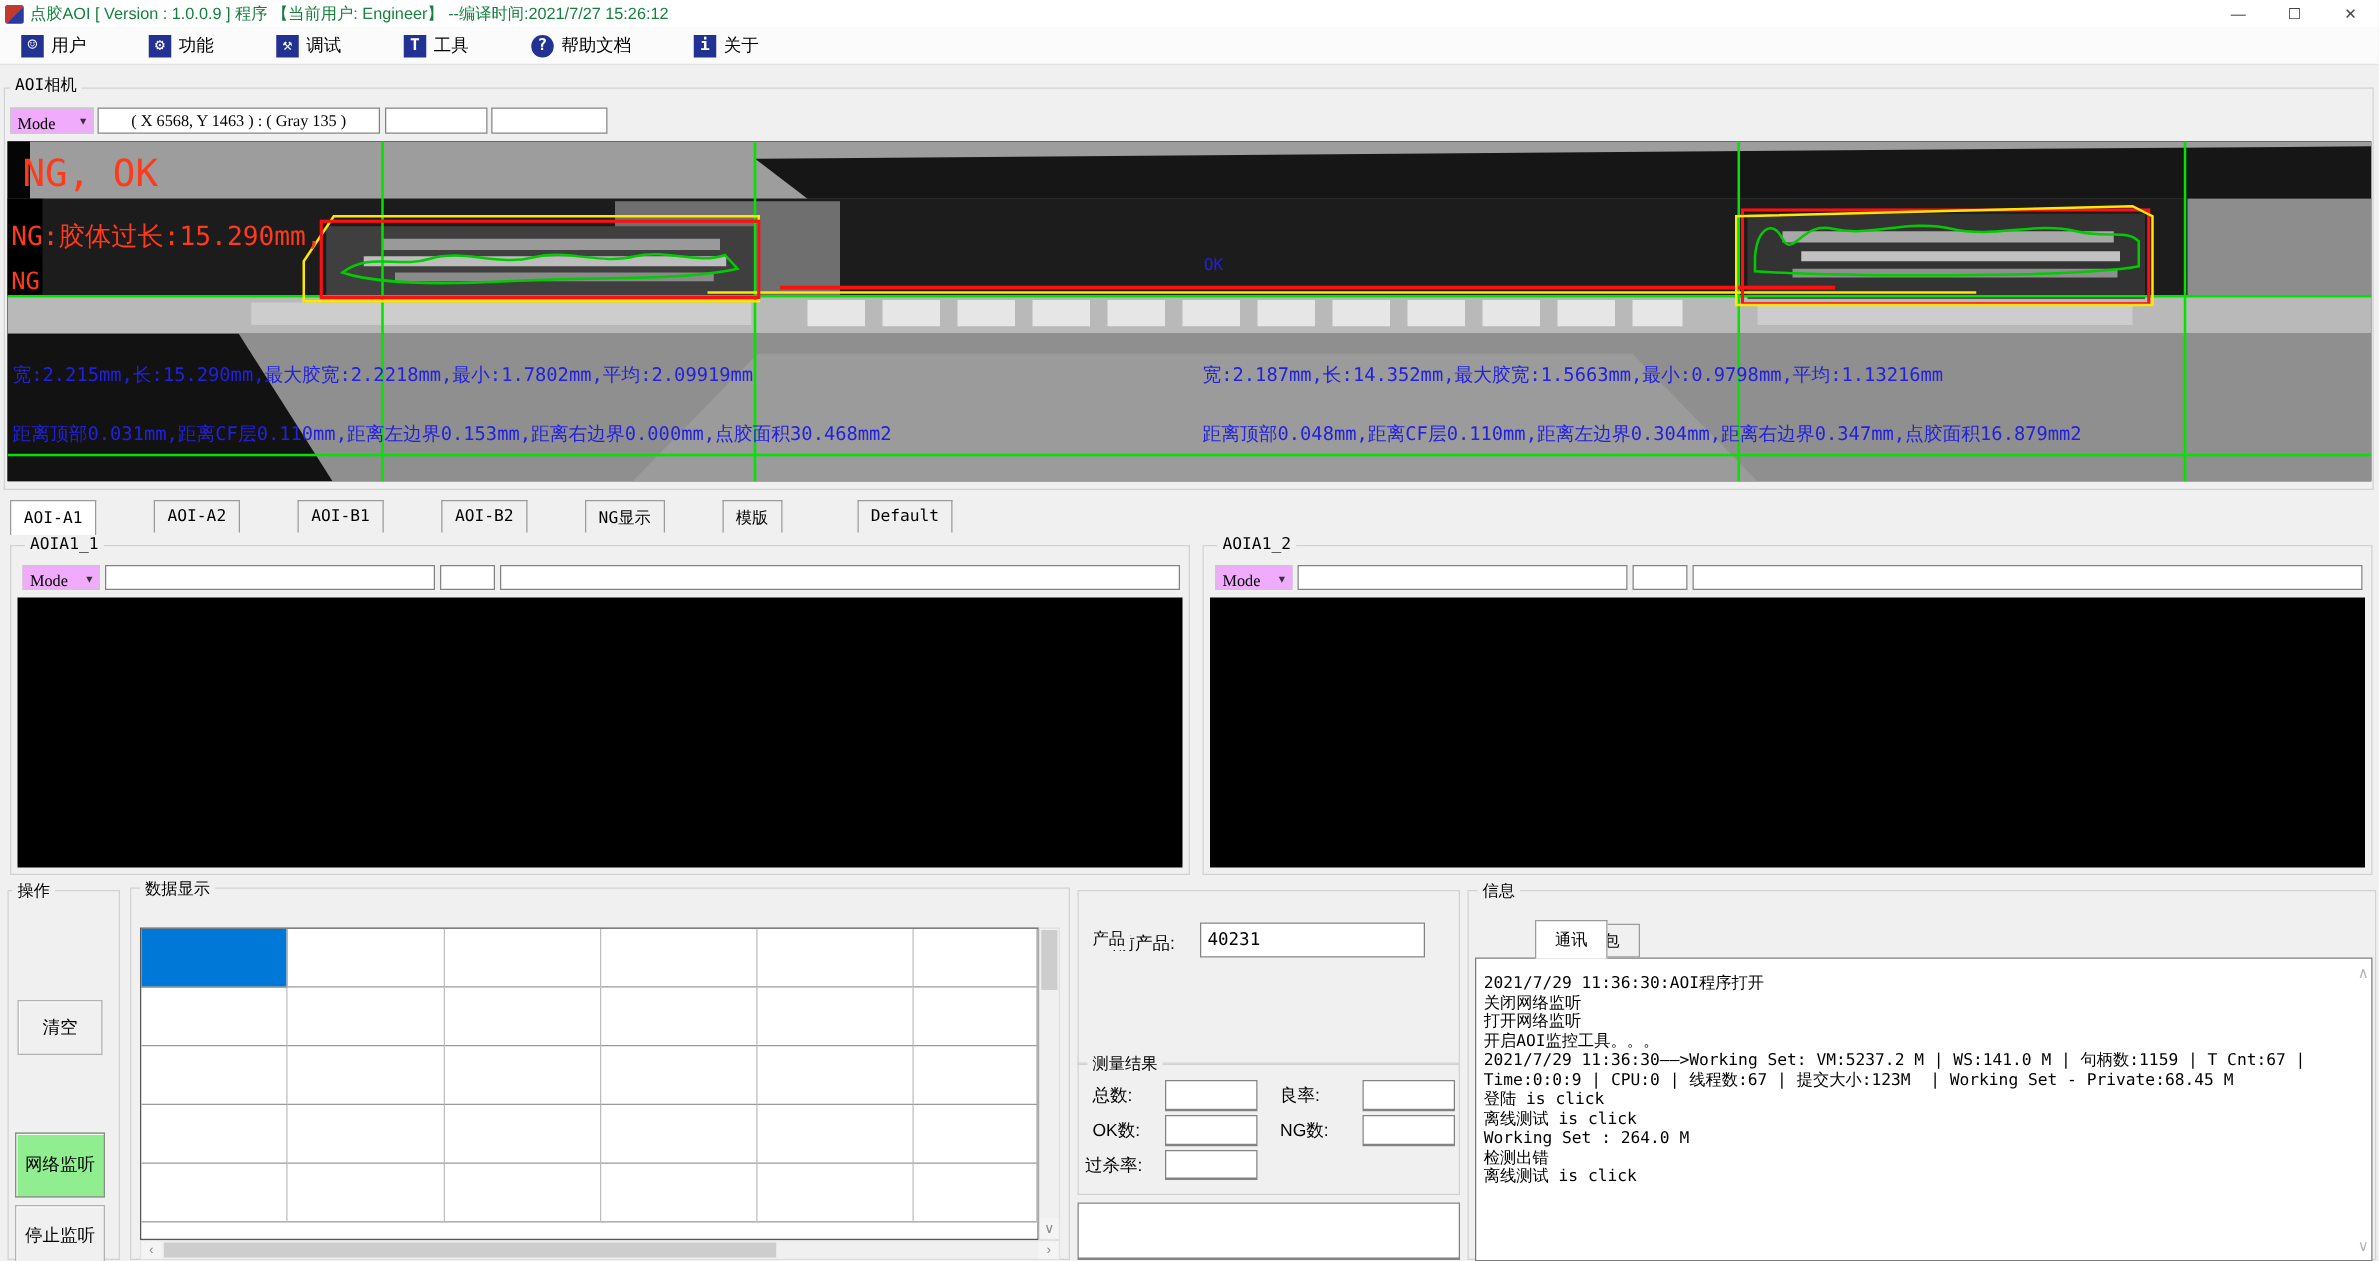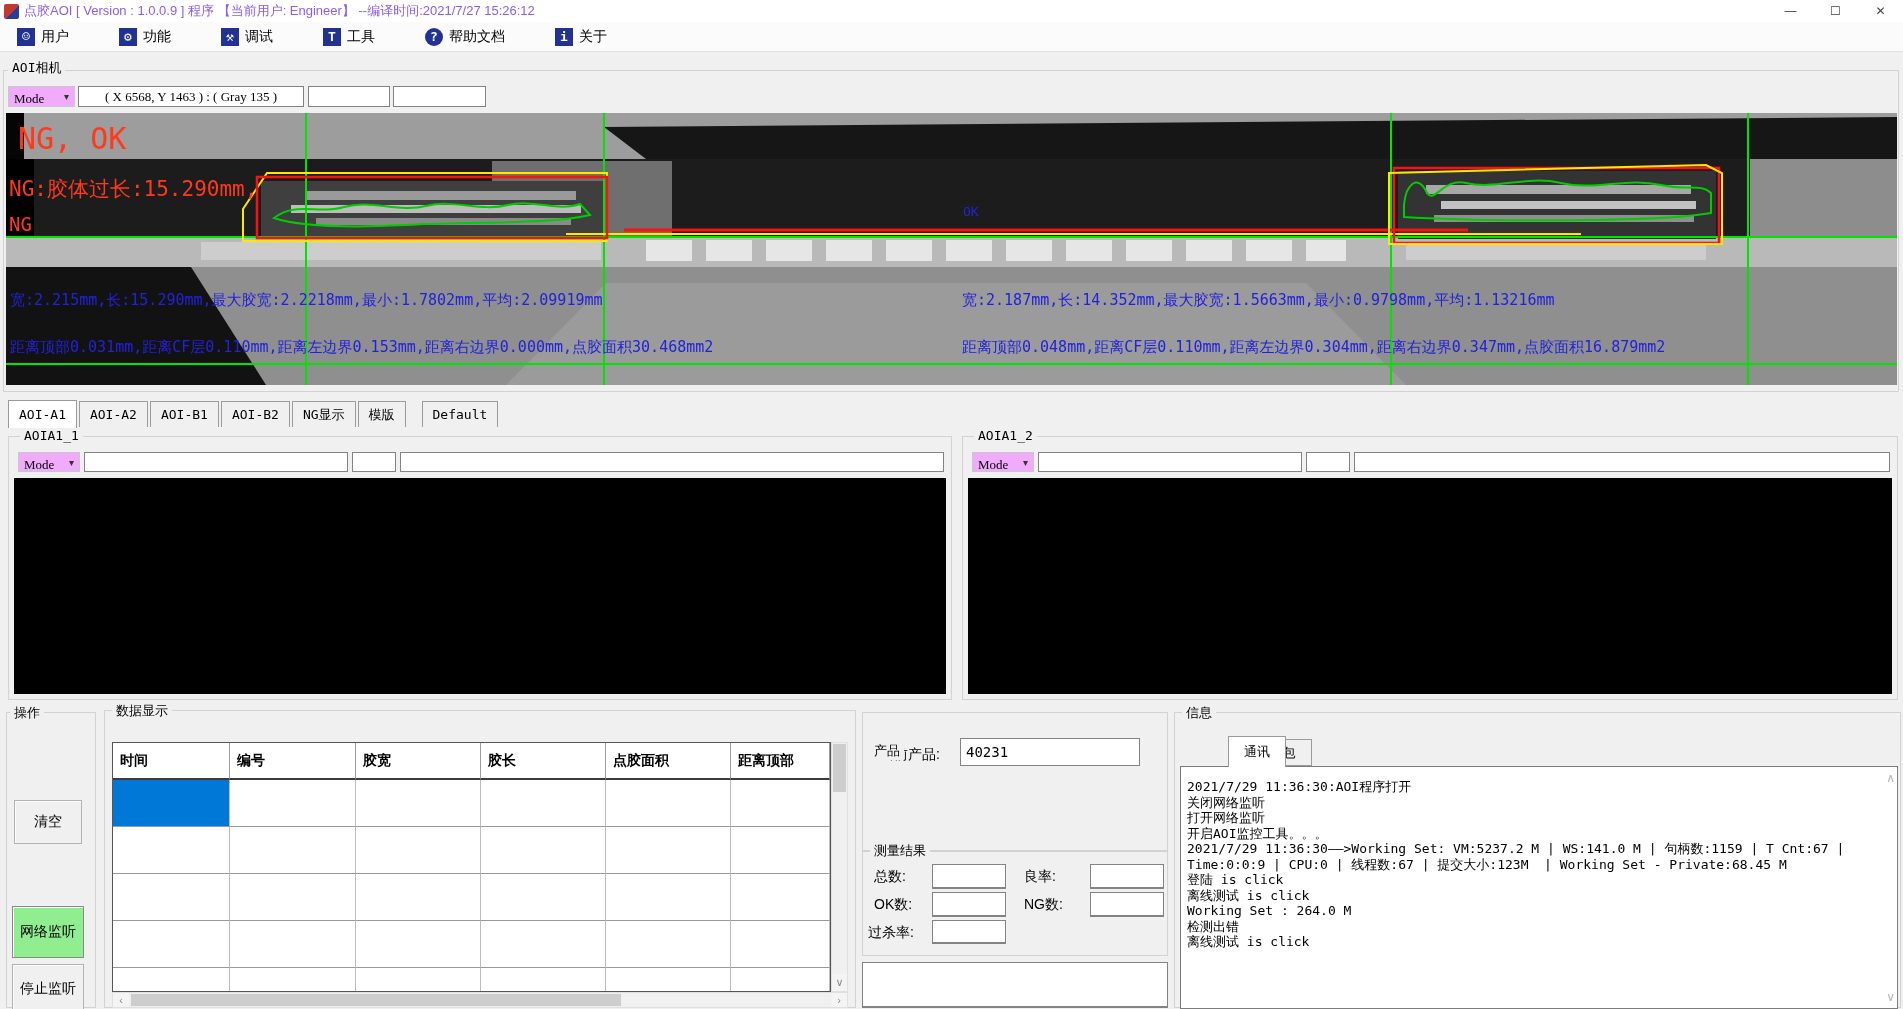--- a/index.html
+++ b/index.html
@@ -4,21 +4,21 @@
 <style>
   * { margin:0; padding:0; box-sizing:border-box; }
   html,body { width:1903px; height:1009px; overflow:hidden; }
   body { background:#f0f0f0; font-family:"Liberation Sans",sans-serif; color:#000; }
   #app { position:relative; width:1903px; height:1009px; }
 
   
   #titlebar { position:absolute; left:0; top:0; width:1903px; height:22px; background:#ffffff; display:flex; align-items:center; }
   #appicon { width:15px; height:15px; margin:0 5px 0 4px;
     background:linear-gradient(135deg,#c23a2b 0 55%,#2b3a9e 55% 100%); border-radius:2px; }
-  #apptitle { font-size:13px; color:#8b5cf6; white-space:nowrap; }
+  #apptitle { font-size:13px; color:#15803d; white-space:nowrap; }
   #wincontrols { margin-left:auto; display:flex; height:22px; }
   .winbtn { width:45px; height:22px; display:flex; align-items:center; justify-content:center; font-size:12px; color:#444; }
 
   
   #toolbar { position:absolute; left:0; top:22px; width:1903px; height:30px; background:#fbfbfb; border-bottom:1px solid #e2e2e2; display:flex; align-items:center; padding-left:8px; }
   .toolbtn { display:flex; align-items:center; gap:6px; padding:2px 9px; margin-right:32px; }
   .toolico { width:18px; height:18px; background:#223293; color:#fff; font:bold 13px/18px "DejaVu Sans Mono",monospace; text-align:center; }
   .toollbl { font-size:14px; }
 
   
@@ -28,21 +28,21 @@
   
   .tbox { position:absolute; background:#fff; border:1px solid #838383; font:13px "Liberation Serif",serif; display:flex; align-items:center; }
   .tbox.center { justify-content:center; }
   .dd { position:absolute; display:flex; align-items:flex-start; justify-content:space-between; padding:4px 5px; font:13px "Liberation Serif",serif; background:#f0abfc; border:1px solid #c8c8c8; }
   .dd .arrow { font-size:10px; color:#333; }
 
   
   #camimg { position:absolute; left:6px; top:113px; width:1891px; height:272px; background:#000; }
 
   
-  #viewtabs { position:absolute; left:8px; top:400px; height:28px; display:flex; align-items:center; }
+  #viewtabs { position:absolute; left:8px; top:400px; height:28px; display:flex; align-items:flex-start;gap:44px; }
   .vtab { height:26px; padding:0 10px; background:#f0f0f0; border:1px solid #9b9b9b; border-bottom:none; font:13px "DejaVu Sans Mono",monospace; display:flex; align-items:center; margin-right:2px; }
   .vtab.sel { height:28px; background:#fff; z-index:2; }
   .vtab.last { margin-left:14px; }
 
   .blackpanel { position:absolute; background:#000; }
 
   
   .btn { position:absolute; background:#f0f0f0; border:1px solid #b2b2b2; box-shadow:inset 1px 1px 0 #fcfcfc; font-size:14px; display:flex; align-items:center; justify-content:center; }
   .btn.green { background:#90ee90; border-color:#8a8a8a; }
 
@@ -227,28 +227,20 @@
   <div class="glabel" style="left:10px;top:704px;">操作</div>
   <div class="btn" style="left:14px;top:800px;width:68px;height:44px;">清空</div>
   <div class="btn green" style="left:12px;top:906px;width:72px;height:52px;">网络监听</div>
   <div class="btn" style="left:12px;top:964px;width:72px;height:50px;">停止监听</div>
 
   <div class="gbox" style="left:104px;top:710px;width:752px;height:298px;"></div>
   <div class="glabel" style="left:112px;top:702px;">数据显示</div>
 
   <div id="dtable">
     <div class="trow">
-      <div class="hc">时间</div>
-      <div class="hc">编号</div>
-      <div class="hc">胶宽</div>
-      <div class="hc">胶长</div>
-      <div class="hc">点胶面积</div>
-      <div class="hc">距离顶部</div>
-    </div>
-    <div class="trow">
       <div class="tc sel"></div>
       <div class="tc"></div>
         <div class="tc"></div>
       <div class="tc"></div>
         <div class="tc"></div>
         <div class="tc"></div>
     </div>
     <div class="trow">
       <div class="tc"></div>
         <div class="tc"></div>

